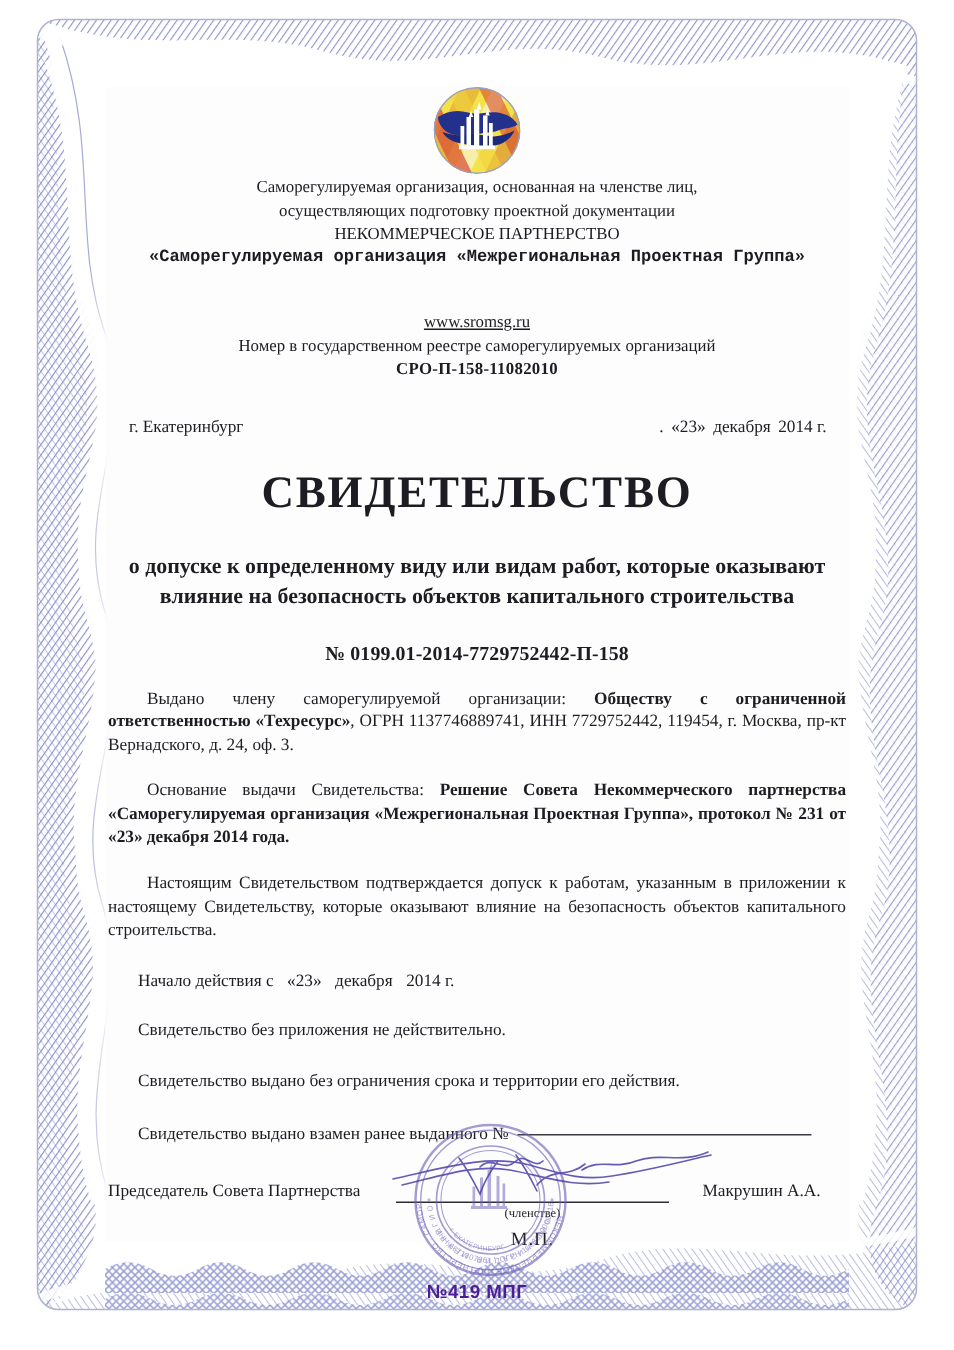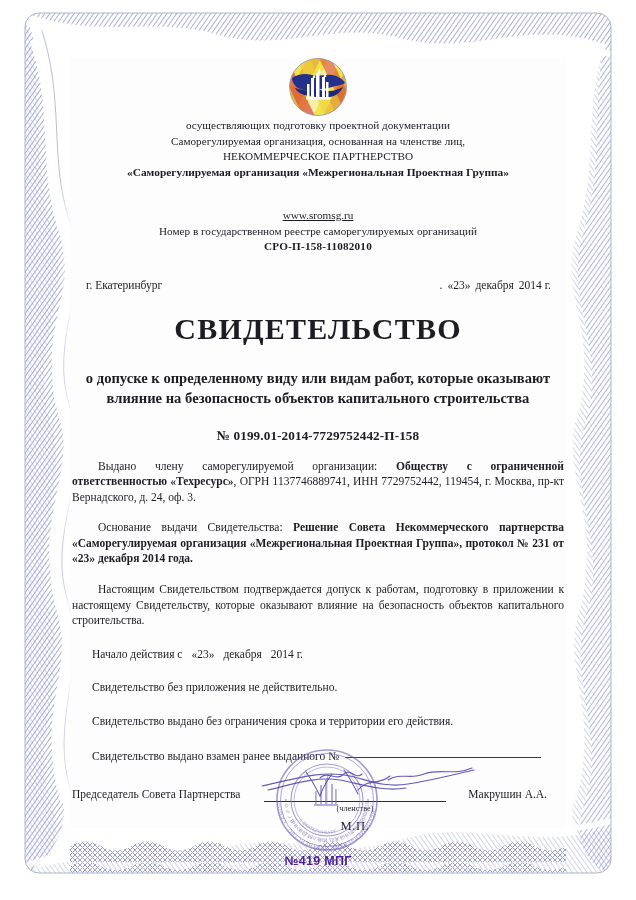--- a/index.html
+++ b/index.html
@@ -52,20 +52,21 @@
   
   .hdr {
     text-align: center;
     font-size: 11.2px;
     line-height: 15.5px;
     color: #1b1b22;
   }
   .hdr .b {
     font-weight: bold;
     font-size: 11.4px;
+    font-family: Liberation Mono, monospace;
   }
   .hdr .link {
     text-decoration: underline;
     color: #1b1b22;
     margin-top: 28px;
   }
   .reg-num {
     letter-spacing: 0.2px;
     font-weight: bold;
   }
@@ -334,22 +335,22 @@
               <path d="M34.5,19 L36,15 L37.5,19 Z"></path>
               <rect x="17" y="39" width="24" height="2.5"></rect>
             </g>
           </g>
           <circle cx="29" cy="29" r="28.5" fill="none" stroke="#9aa0c8" stroke-width="1"></circle>
         </svg>
       </span>
     </div>
 
     <div class="hdr">
+      <div>Саморегулируемая организация, основанная на членстве лиц,</div>
       <div>осуществляющих подготовку проектной документации</div>
-      <div>Саморегулируемая организация, основанная на членстве лиц,</div>
       <div>НЕКОММЕРЧЕСКОЕ ПАРТНЕРСТВО</div>
       <div class="b">«Саморегулируемая организация «Межрегиональная Проектная Группа»</div>
       <div class="link">www.sromsg.ru</div>
       <div>Номер в государственном реестре саморегулируемых организаций</div>
       <div class="reg-num">СРО-П-158-11082010</div>
     </div>
 
     <div class="citydate">
       <div>г. Екатеринбург</div>
       <div class="date">
@@ -364,21 +365,21 @@
     <div class="para">
       <span>Выдано члену саморегулируемой организации:</span>
       <b>Обществу с ограниченной ответственностью «Техресурс»</b><span>, ОГРН 1137746889741, ИНН 7729752442, 119454, г. Москва, пр-кт Вернадского, д. 24, оф. 3.</span>
     </div>
 
     <div class="para">
       <span>Основание выдачи Свидетельства:</span>
       <b>Решение Совета Некоммерческого партнерства «Саморегулируемая организация «Межрегиональная Проектная Группа», протокол № 231 от «23» декабря 2014 года.</b>
     </div>
 
-    <div class="para">Настоящим Свидетельством подтверждается допуск к работам, подготовку в приложении к настоящему Свидетельству, которые оказывают влияние на безопасность объектов капитального строительства.</div>
+    <div class="para">Настоящим Свидетельством подтверждается допуск к работам, указанным в приложении к настоящему Свидетельству, которые оказывают влияние на безопасность объектов капитального строительства.</div>
 
     <div class="simple-line">
       <span>Начало действия с</span><span class="sp"></span><span>«23»</span><span class="sp"></span><span>декабря</span><span class="sp"></span><span>2014 г.</span>
     </div>
 
     <div class="simple-line">Свидетельство без приложения не действительно.</div>
     <div class="simple-line">Свидетельство выдано без ограничения срока и территории его действия.</div>
 
     <div class="replaced-row">
       <span>Свидетельство выдано взамен ранее выданного №</span><span class="rule"></span>

